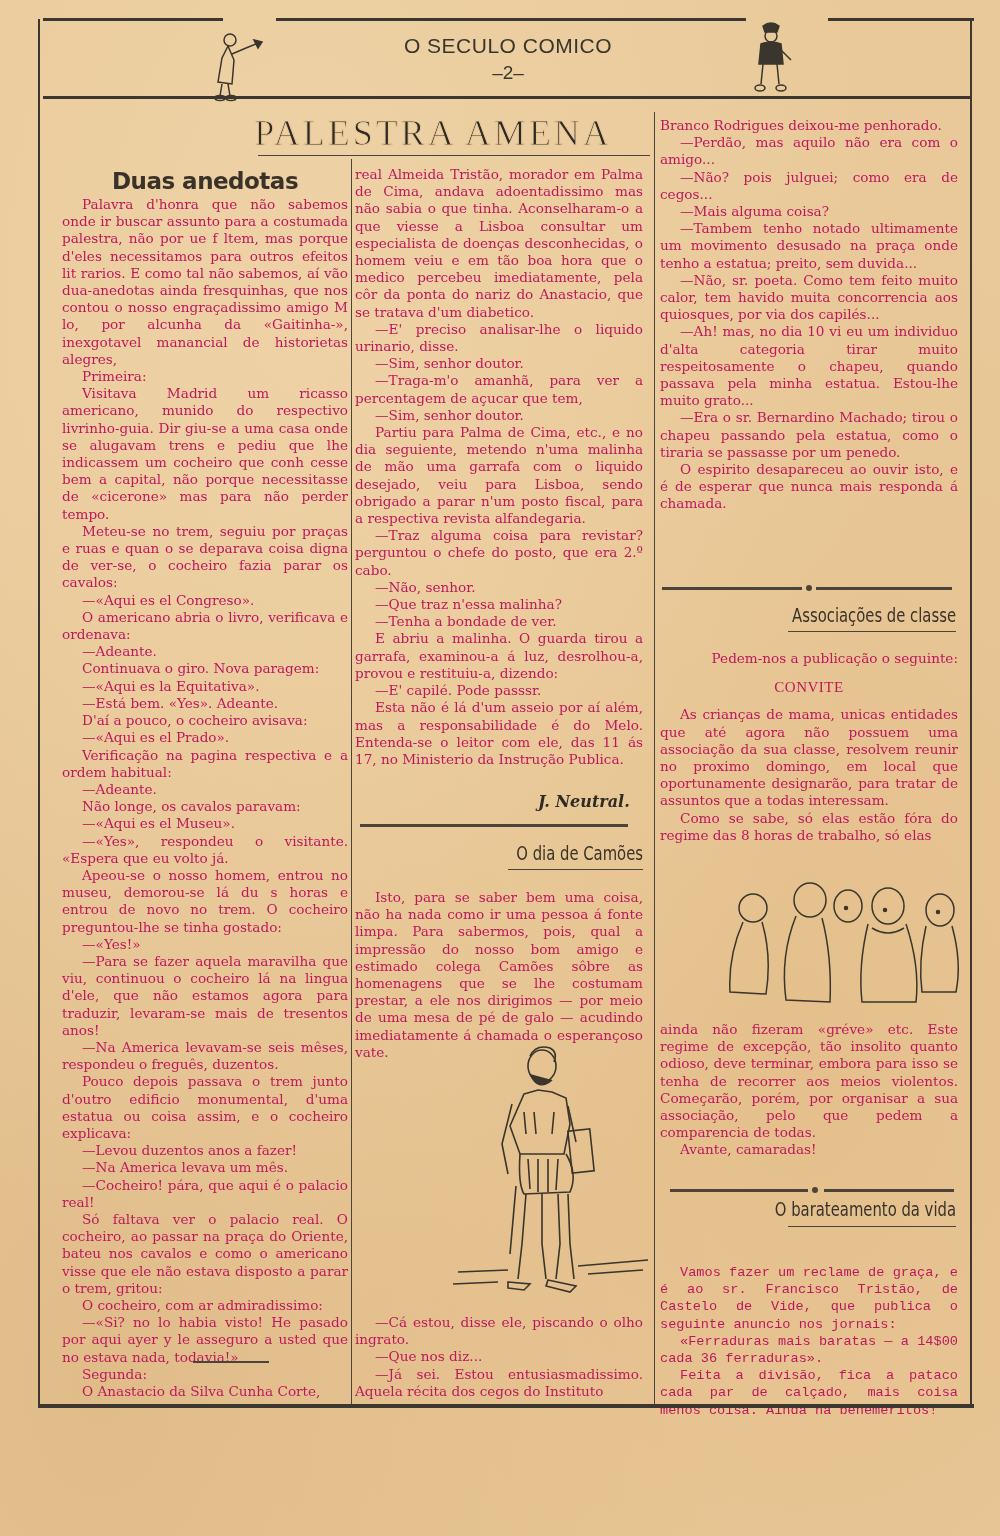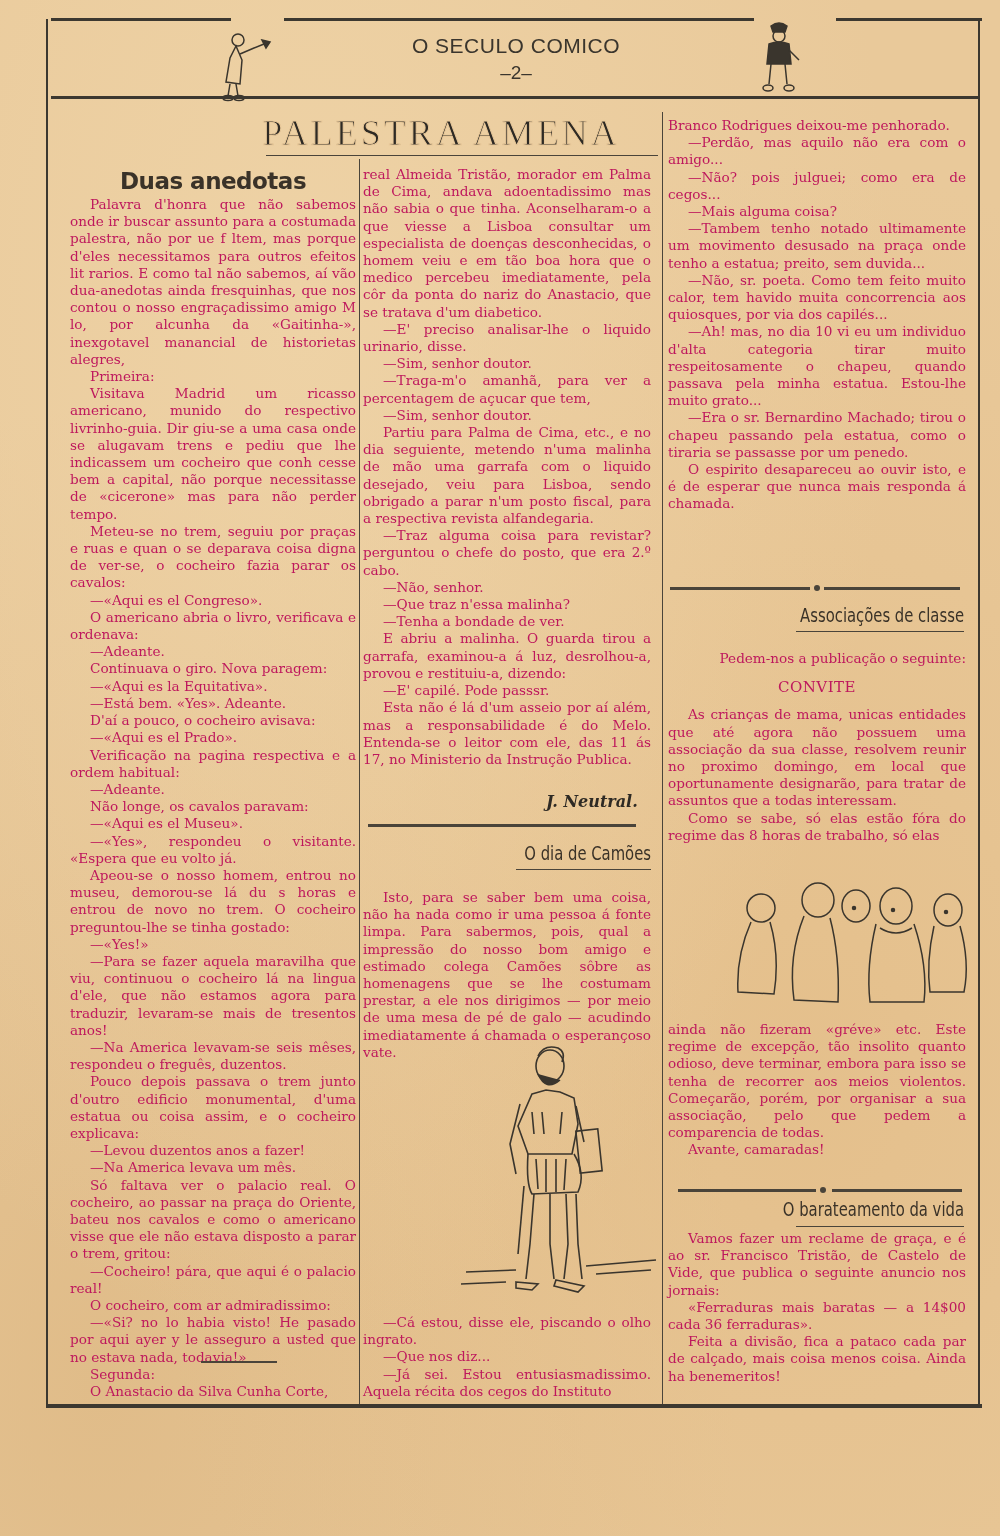--- a/index.html
+++ b/index.html
@@ -7,21 +7,21 @@
     width:1000px; height:1536px; overflow:hidden;
     background:#e9c99a;
     background-image:
       radial-gradient(ellipse at 30% 20%, rgba(240,214,170,0.7), rgba(0,0,0,0) 60%),
       radial-gradient(ellipse at 80% 70%, rgba(225,185,130,0.6), rgba(0,0,0,0) 60%),
       radial-gradient(ellipse at 10% 90%, rgba(215,175,120,0.5), rgba(0,0,0,0) 50%);
     font-family:"DejaVu Serif", serif;
     color:#3a3228;
     position:relative;
   }
-  .page { position:absolute; left:38px; top:14px; width:928px; height:1392px;margin-left:8px; }
+  .page { position:absolute; left:38px; top:14px; width:928px; height:1392px; }
   .frame-left { position:absolute; left:0; top:5px; width:2px; height:1385px; background:#3c3830; }
   .frame-right { position:absolute; right:-6px; top:5px; width:2px; height:1385px; background:#3c3830; }
   .rule-top { position:absolute; top:4px; height:3px; background:#3c3830; }
   .rule-bottom { position:absolute; left:0; top:1390px; width:936px; height:4px; background:#3c3830; }
   .masthead-rule { position:absolute; left:5px; top:82px; width:928px; height:3px; background:#3c3830; }
 
   .masthead-title { position:absolute; left:320px; top:20px; width:300px; text-align:center;
     font-family:"Liberation Sans", sans-serif; font-size:21px; letter-spacing:0.5px; color:#3a352d; }
   .masthead-num { position:absolute; left:320px; top:48px; width:300px; text-align:center;
     font-family:"Liberation Sans", sans-serif; font-size:19px; color:#3a352d; }
@@ -119,22 +119,22 @@
     <p>Não longe, os cavalos paravam:</p>
     <p>—«Aqui es el Museu».</p>
     <p>—«Yes», respondeu o visitante. «Espera que eu volto já.</p>
     <p>Apeou-se o nosso homem, entrou no museu, demorou-se lá du s horas e entrou de novo no trem. O cocheiro preguntou-lhe se tinha gostado:</p>
     <p>—«Yes!»</p>
     <p>—Para se fazer aquela maravilha que viu, continuou o cocheiro lá na lingua d'ele, que não estamos agora para traduzir, levaram-se mais de tresentos anos!</p>
     <p>—Na America levavam-se seis mêses, respondeu o freguês, duzentos.</p>
     <p>Pouco depois passava o trem junto d'outro edificio monumental, d'uma estatua ou coisa assim, e o cocheiro explicava:</p>
     <p>—Levou duzentos anos a fazer!</p>
     <p>—Na America levava um mês.</p>
+    <p>—Cocheiro! pára, que aqui é o palacio real!</p>
     <p>Só faltava ver o palacio real. O cocheiro, ao passar na praça do Oriente, bateu nos cavalos e como o americano visse que ele não estava disposto a parar o trem, gritou:</p>
-    <p>—Cocheiro! pára, que aqui é o palacio real!</p>
     <p>O cocheiro, com ar admiradissimo:</p>
     <p>—«Si? no lo habia visto! He pasado por aqui ayer y le asseguro a usted que no estava nada, todavia!»</p>
   </div>
   <div class="short-rule"></div>
   <div class="col col1" style="top:1352px;">
     <p>Segunda:</p>
     <p>O Anastacio da Silva Cunha Corte,</p>
   </div>
 
   <div class="col col2">
@@ -201,21 +201,21 @@
 
   <div class="orn-rule" style="left:624px;top:573px;width:140px;"></div>
   <div class="orn-dot" style="left:768px;top:571px;"></div>
   <div class="orn-rule" style="left:778px;top:573px;width:136px;"></div>
 
   <div class="section-head" style="left:690px;top:590px;width:228px;">Associações de classe</div>
   <div class="section-rule" style="left:750px;top:617px;width:168px;"></div>
 
   <div class="col col3" style="top:636px;">
     <p style="text-align:right;text-indent:0;">Pedem-nos a publicação o seguinte:</p>
-    <p class="convite" style="margin-top:12px;margin-bottom:10px;font-size:15px;">CONVITE</p>
+    <p class="convite" style="margin-top:12px;margin-bottom:10px;font-size:15px;font-family:Liberation Serif, serif;">CONVITE</p>
     <p>As crianças de mama, unicas entidades que até agora não possuem uma associação da sua classe, resolvem reunir no proximo domingo, em local que oportunamente designarão, para tratar de assuntos que a todas interessam.</p>
     <p>Como se sabe, só elas estão fóra do regime das 8 horas de trabalho, só elas</p>
   </div>
 
   <svg class="illus" style="left:680px;top:862px;width:250px;height:140px;" viewBox="0 0 250 140">
     <g fill="none" stroke="#3a352d" stroke-width="1.5">
       <ellipse cx="35" cy="32" rx="14" ry="14"></ellipse>
       <path d="M25 46 Q10 80 12 116 L48 118 Q54 80 44 46"></path>
       <ellipse cx="92" cy="24" rx="16" ry="17"></ellipse>
       <path d="M78 40 Q62 80 68 124 L112 126 Q114 80 104 42"></path>
@@ -236,20 +236,20 @@
     <p>Avante, camaradas!</p>
   </div>
 
   <div class="orn-rule" style="left:632px;top:1175px;width:138px;"></div>
   <div class="orn-dot" style="left:774px;top:1173px;"></div>
   <div class="orn-rule" style="left:786px;top:1175px;width:130px;"></div>
 
   <div class="section-head" style="left:660px;top:1184px;width:258px;">O barateamento da vida</div>
   <div class="section-rule" style="left:750px;top:1212px;width:168px;"></div>
 
-  <div class="col col3" style="top:1216px;">
+  <div class="col col3" style="top:1250px;font-family:Liberation Mono, monospace;">
     <p>Vamos fazer um reclame de graça, e é ao sr. Francisco Tristão, de Castelo de Vide, que publica o seguinte anuncio nos jornais:</p>
     <p>«Ferraduras mais baratas — a 14$00 cada 36 ferraduras».</p>
     <p>Feita a divisão, fica a pataco cada par de calçado, mais coisa menos coisa. Ainda ha benemeritos!</p>
   </div>
 
   <div class="rule-bottom"></div>
 </div>
 
 </body></html>

